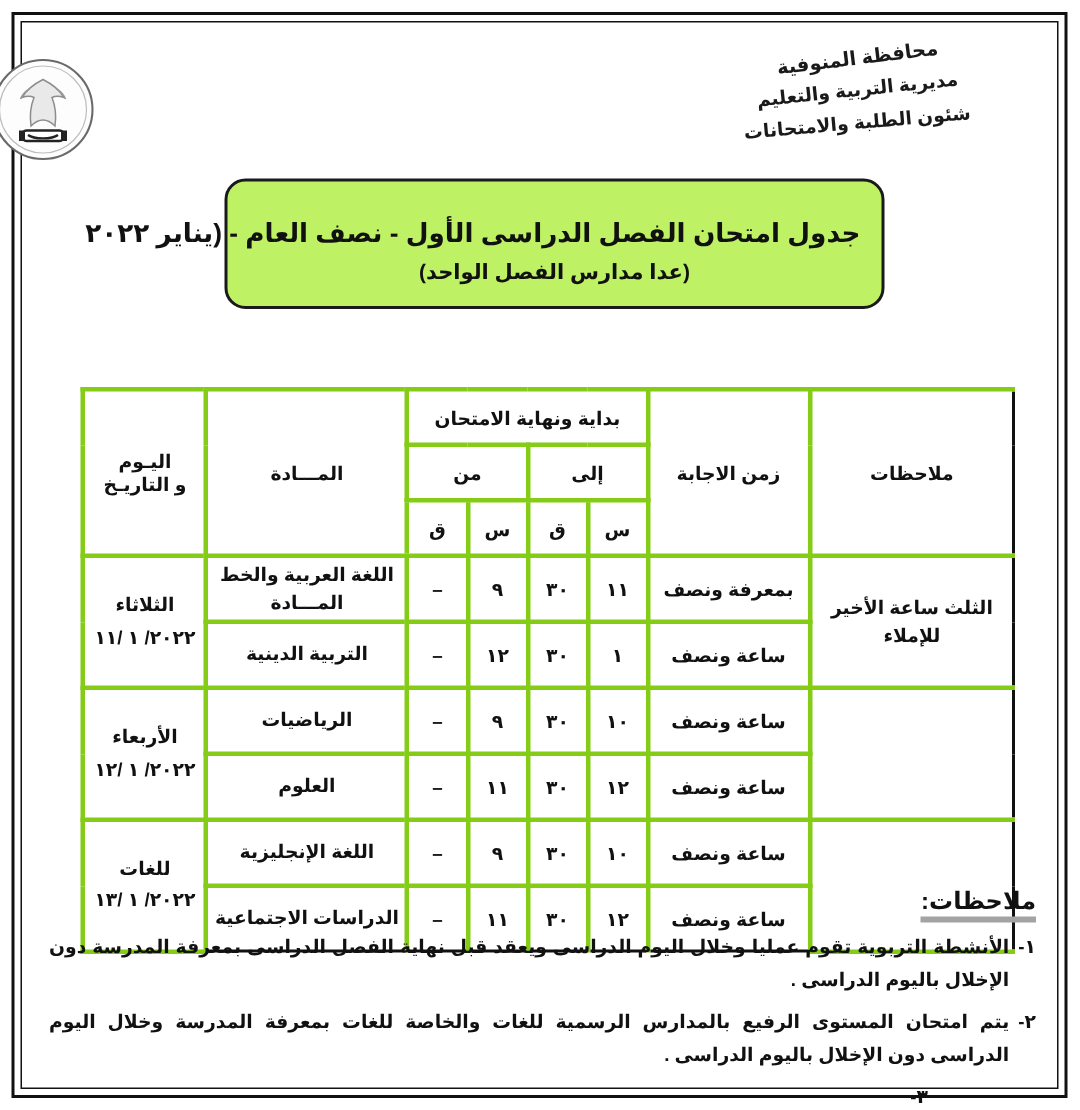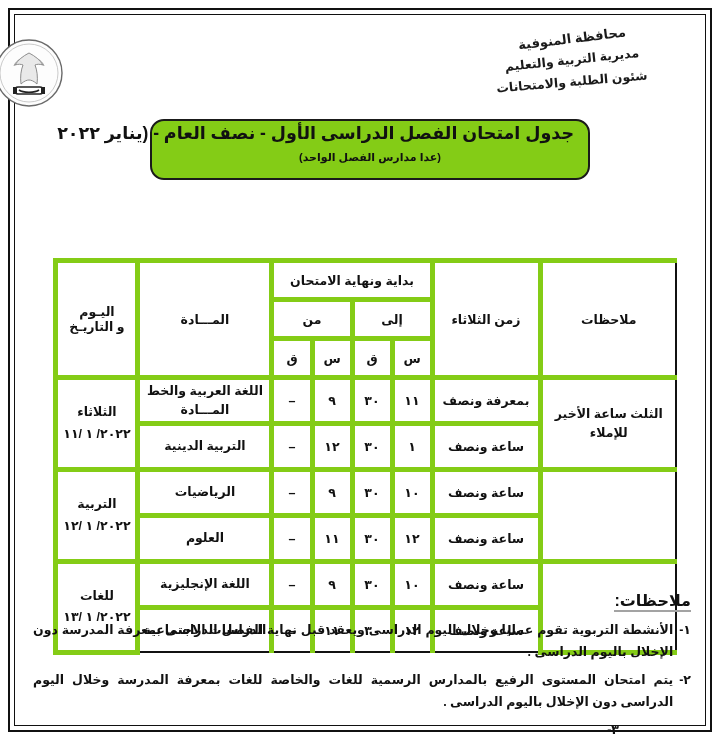--- a/index.html
+++ b/index.html
@@ -84,58 +84,58 @@
   }
 
   
   .title-box {
     position: absolute;
     left: 135px;
     top: 104px;
     width: 440px;
     border: 2px solid #1a1a1a;
     border-radius: 14px;
-    padding: 2px 14px 14px;
+    padding: 24px 14px 14px;
     box-sizing: border-box;
     text-align: center;
-    background: #84cc16;
+    background: #bef264;
   }
   .title-box .t1 {
     font-size: 17.5px;
     font-weight: bold;
     letter-spacing: .2px;
     white-space: nowrap;
   }
   .title-box .t2 {
     font-size: 17px;
     font-weight: bold;
     margin-top: 7px;
   }
   .title-box .t3 {
-    font-size: 11px;
+    font-size: 14px;
     font-weight: bold;
     margin-top: 7px;
   }
 
   
   .table-wrap {
     position: absolute;
     left: 42px;
     top: 243px;
     width: 620px;
   }
   table.sched {
     width: 620px;
     border-collapse: collapse;
     table-layout: fixed;
     background: #fff;
   }
   table.sched th,
   table.sched td {
-    border: 5px solid #84cc16;
+    border: 3px solid #84cc16;
     text-align: center;
     vertical-align: middle;
     font-size: 12.5px;
     font-weight: bold;
     color: #111;
     padding: 2px 3px;
   }
   table.sched thead th {
     height: 30px;
     font-size: 12.5px;
@@ -179,21 +179,21 @@
     right: 14px;
   }
   .notes-head {
     text-align: right;
     font-size: 16px;
     font-weight: bold;
     margin-bottom: 10px;
     padding-left: 4px;
   }
   .notes-head span {
-    border-bottom: 2px solid #a3a3a3;
+    border-bottom: 4px solid #a3a3a3;
     padding-bottom: 1px;
   }
   ol.note-list {
     list-style: none;
     margin: 0;
     padding: 0;
   }
   ol.note-list li {
     display: flex;
     flex-direction: row;
@@ -262,21 +262,21 @@
             <col style="width:40px">
             <col style="width:40px">
             <col style="width:40px">
             <col style="width:134px">
             <col style="width:82px">
           </colgroup>
 
           <thead>
             <tr>
               <th class="hdr-tall thick-right" rowspan="3">ملاحظات</th>
-              <th class="hdr-tall thick-right" rowspan="3">زمن الثلاثاء</th>
+              <th class="hdr-tall thick-right" rowspan="3">زمن الاجابة</th>
               <th class="hdr-group thick-right" colspan="4">بداية ونهاية الامتحان</th>
               <th class="hdr-tall thick-right" rowspan="3">المـــادة</th>
               <th class="hdr-tall" rowspan="3">
                 <div>اليـوم</div>
                 <div>و التاريـخ</div>
               </th>
             </tr>
             <tr>
               <th class="hdr-sub" colspan="2">إلى</th>
               <th class="hdr-sub thick-right" colspan="2">من</th>
@@ -323,21 +323,21 @@
               <td class="note note-empty thick-right thick-top" rowspan="2"></td>
               <td class="dur thick-right thick-top">ساعة ونصف</td>
               <td class="num thick-top">١٠</td>
               <td class="num thick-top">٣٠</td>
               <td class="num thick-top">٩</td>
               <td class="num thick-right thick-top">–</td>
               <td class="subject thick-right thick-top">
                 <div>الرياضيات</div>
               </td>
               <td class="day thick-top" rowspan="2">
-                <div>التربية</div>
+                <div>الأربعاء</div>
                 <div>٢٠٢٢/ ١ /١٢</div>
               </td>
             </tr>
 
             <tr>
               <td class="dur thick-right">ساعة ونصف</td>
               <td class="num">١٢</td>
               <td class="num">٣٠</td>
               <td class="num">١١</td>
               <td class="num thick-right">–</td>

